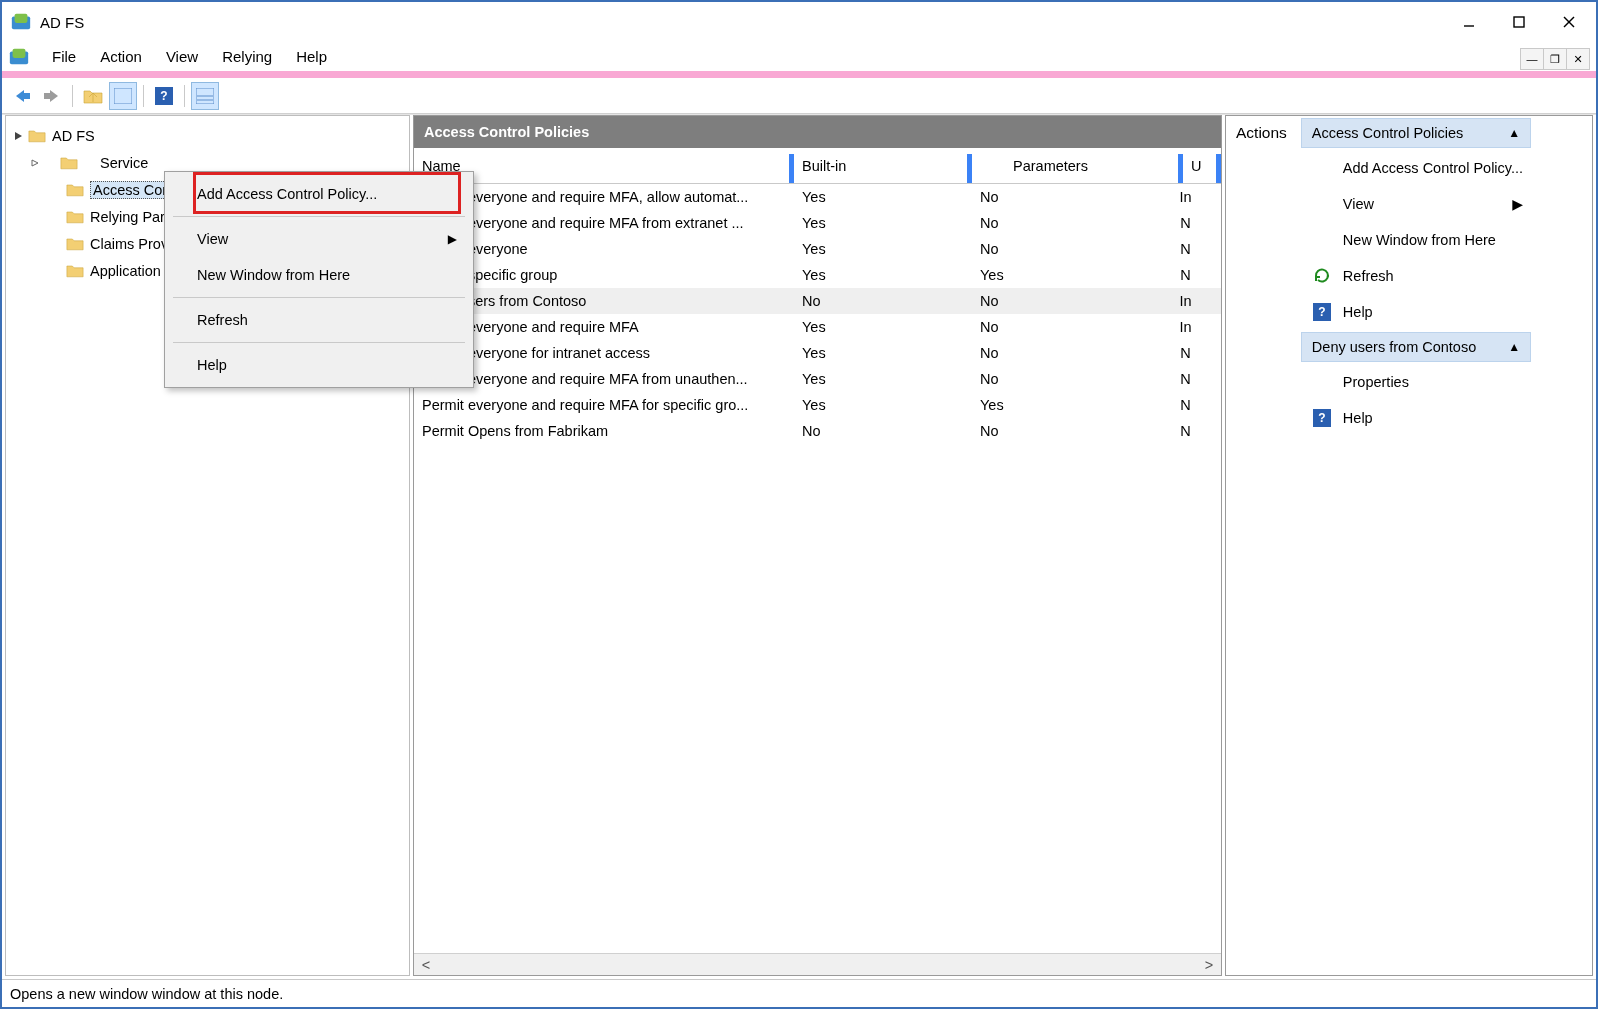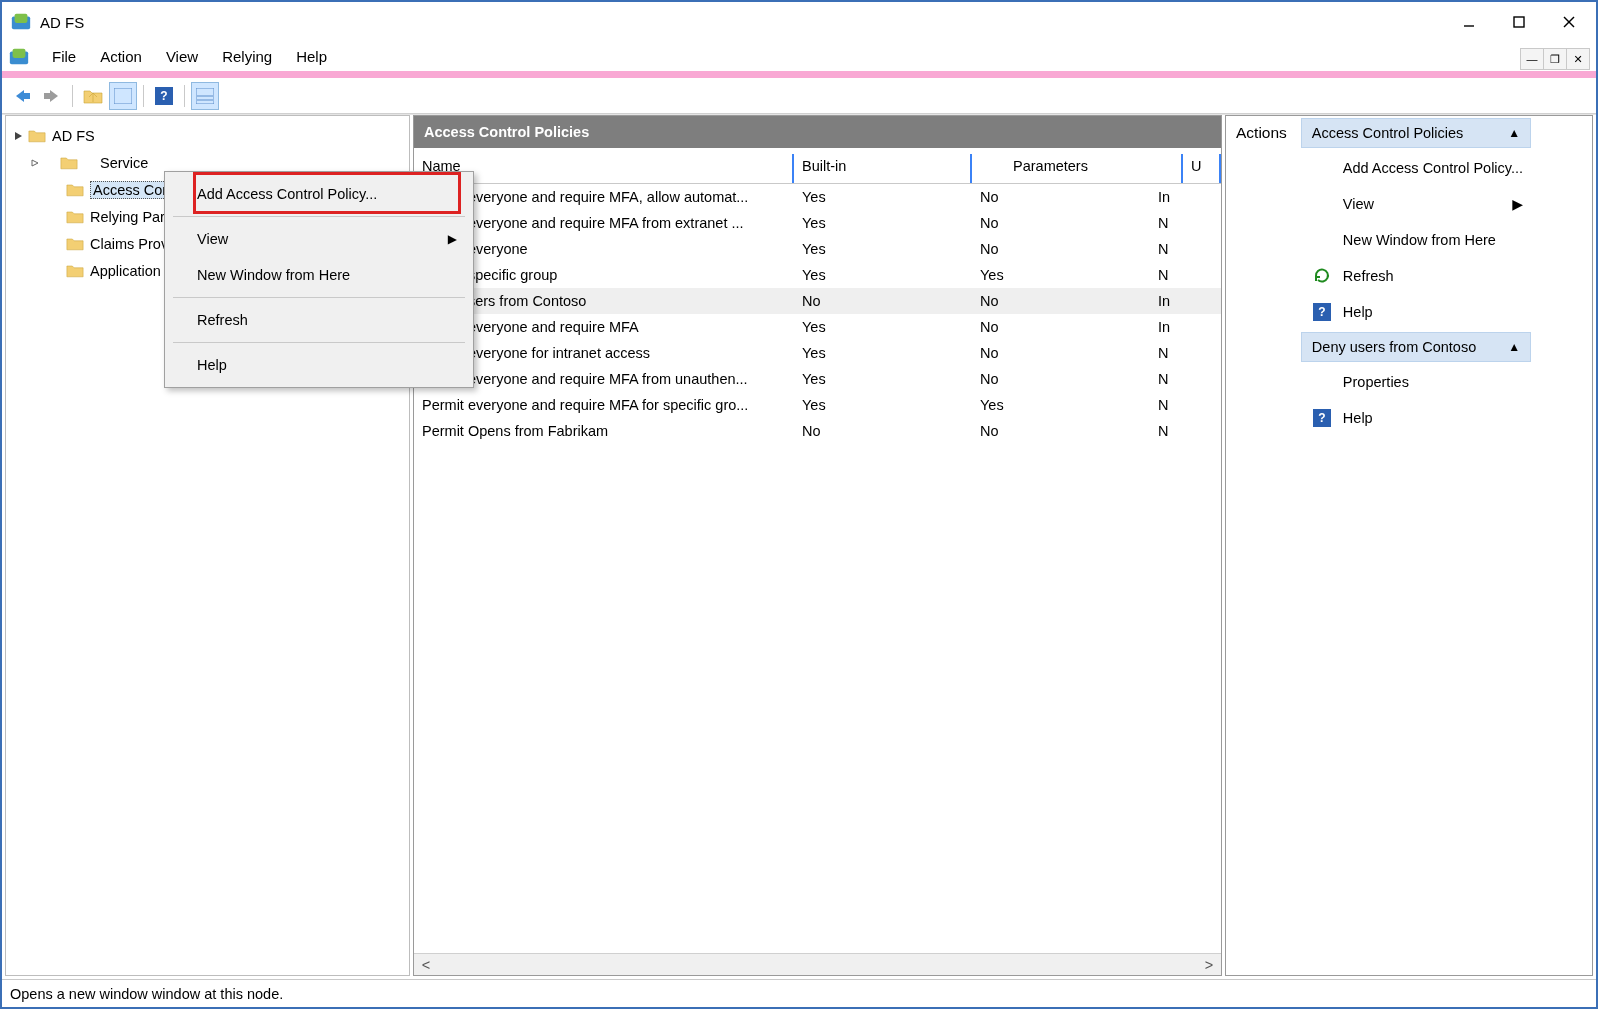--- a/index.html
+++ b/index.html
@@ -44,33 +44,33 @@
 .ctx-item { height: 36px; display: flex; align-items: center; padding: 0 18px 0 30px; position: relative; }
 .ctx-item .arrow { position: absolute; right: 14px; font-size: 12px; }
 .ctx-sep { height: 1px; background: #c9c9c9; margin: 4px 6px; }
 .ctx-item.highlight { border-left-color:#d22; }
 .red-box { position: absolute; left: 180px; top: 180px; width: 290px; height: 36px; border: 3px solid #d22; pointer-events: none; z-index: 60; }
 
 
 .mid-pane { flex: 1; border: 1px solid #9a9a9a; margin: 0 3px 3px 0; display: flex; flex-direction: column; background: #fff; min-width: 0; }
 .mid-header { background: #7e7e7e; color: #fff; font-weight: 700; height: 32px; display: flex; align-items: center; padding: 0 10px; }
 .grid-headers { display: flex; height: 30px; border-bottom: 1px solid #c9c9c9; margin-top: 6px; }
-.grid-headers .gh { border-right: 2px solid #3b82f6; padding: 4px 8px; font-size: 14.5px; }
+.grid-headers .gh { border-right: 5px solid #3b82f6; padding: 4px 8px; font-size: 14.5px; }
 .grid-headers .gh.c1 { width: 380px; }
 .grid-headers .gh.c2 { width: 178px; }
 .grid-headers .gh.c3 { width: 178px; margin-left: 33px; }
 .grid-headers .gh.c4 { flex: 1; }
 .grid-body { flex: 1; overflow: hidden; }
 .grid-row { display: flex; height: 26px; align-items: center; }
 .grid-row.sel { background: #efefef; }
 .grid-row .gc { padding: 0 8px; white-space: nowrap; overflow: hidden; text-overflow: ellipsis; }
 .grid-row .gc.c1 { width: 380px; }
 .grid-row .gc.c2 { width: 178px; }
 .grid-row .gc.c3 { width: 178px; }
-.grid-row .gc.c4 { flex: 1; }
+.grid-row .gc.c4 { flex: 1; text-align: center; }
 .mid-scroll { height: 22px; background: #f0f0f0; border-top: 1px solid #d0d0d0; display: flex; align-items: center; justify-content: space-between; padding: 0 2px; }
 .mid-scroll .arrow { width: 20px; text-align: center; color: #555; }
 
 
 .actions-pane { width: 368px; border: 1px solid #9a9a9a; margin: 0 3px 3px 0; background: #fff; display: flex; flex-direction: row; }
 .actions-title { font-size: 15.5px; font-weight: 400; padding: 8px 10px; }
 .actions-group-hdr { background: #d6e4f4; border: 1px solid #bcd3ec; height: 30px; display: flex; align-items: center; justify-content: space-between; padding: 0 10px; margin: 2px 4px; }
 .actions-group-hdr .chev { font-size: 12px; }
 .action-item { height: 36px; display: flex; align-items: center; padding: 0 12px 0 14px; }
 .action-item .ic-slot { width: 22px; height: 18px; margin-right: 10px; display: inline-flex; align-items: center; justify-content: center; }

